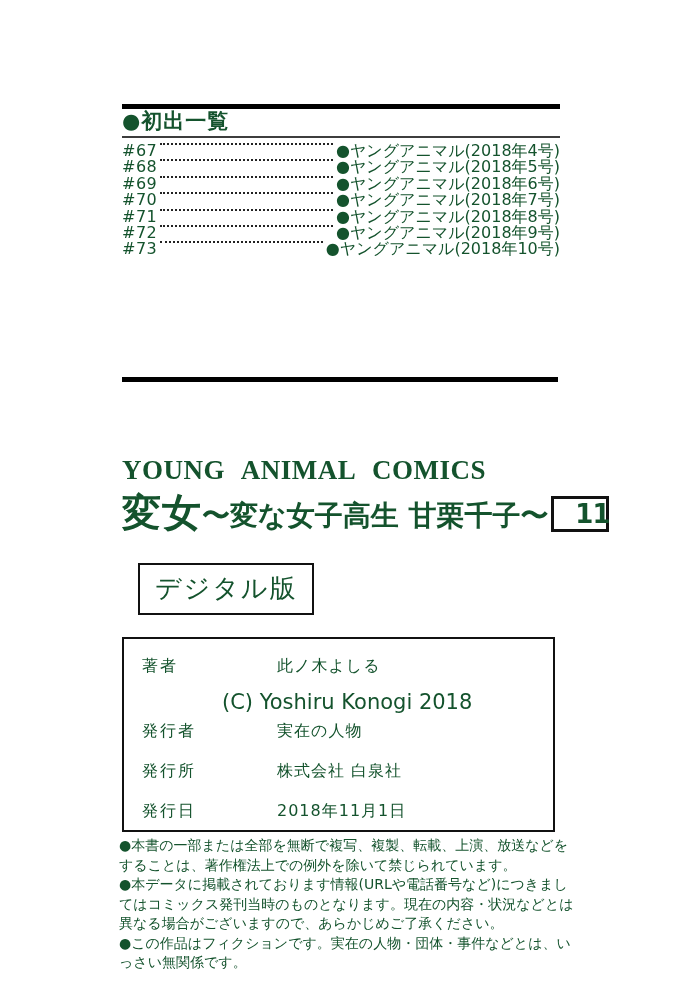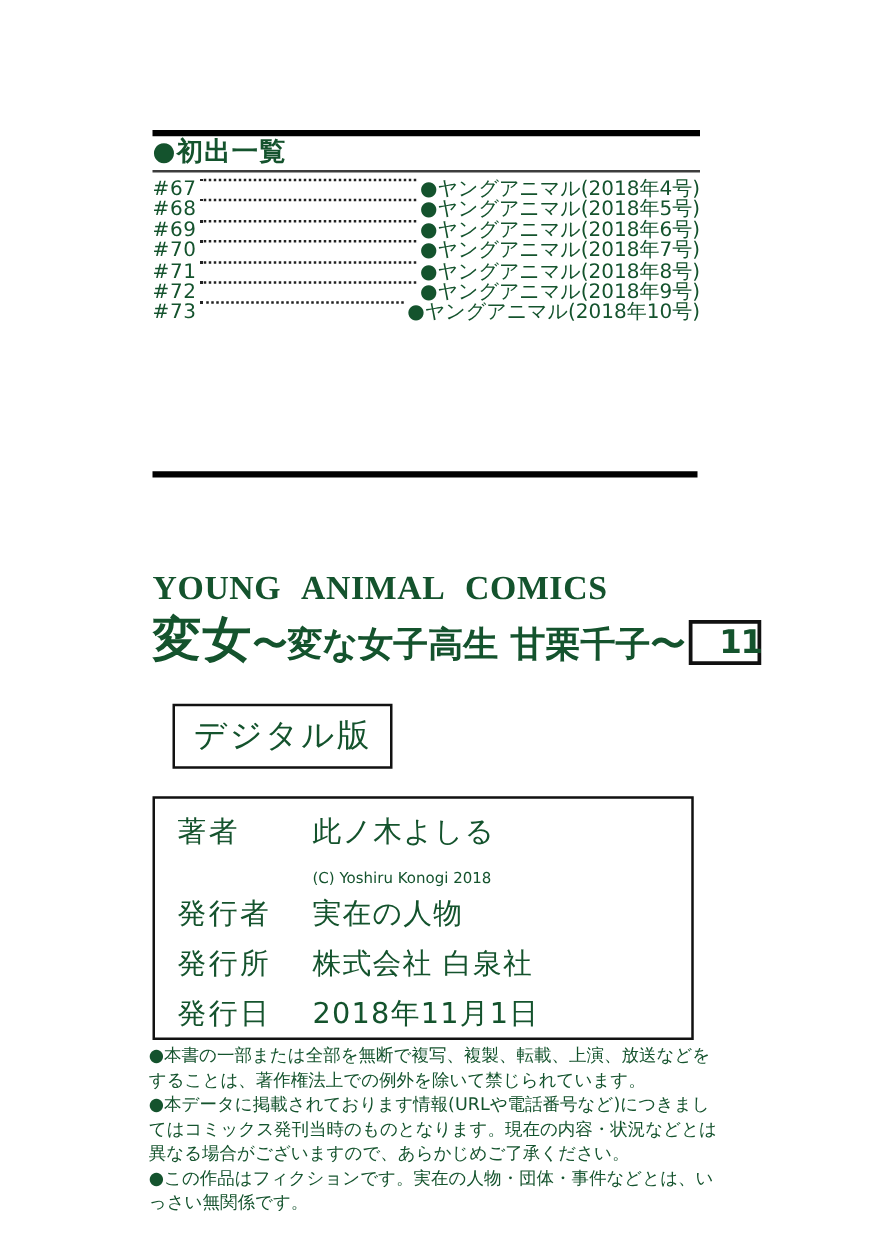--- a/index.html
+++ b/index.html
@@ -40,24 +40,24 @@
   }
   .edition-badge{
     position:absolute;left:138px;top:563px;border:2.5px solid #111;
     padding:6px 15px 7px;font-size:26px;letter-spacing:2px;
   }
   
   .colophon{
     position:absolute;left:122px;top:637px;width:433px;height:195px;
     border:2.5px solid #111;box-sizing:border-box;padding:14px 0 0 18px;
   }
-  .col-row{display:flex;font-size:23px;line-height:26px;margin-bottom:14px;}
+  .col-row{display:flex;font-size:16px;line-height:26px;margin-bottom:14px;gap:27px;}
   .col-label{flex:none;width:108px;letter-spacing:2px;}
   .col-value{flex:none;letter-spacing:1px;}
-  .col-note{font-size:12px;line-height:20px;margin:-1px 0 6px 108px;letter-spacing:0;}
+  .col-note{font-size:21px;line-height:20px;margin:-1px 0 6px 80px;letter-spacing:0;}
   
   .legal{
     position:absolute;left:119px;top:836px;width:462px;
     font-size:14px;line-height:19.5px;letter-spacing:0;
   }
   .legal p{margin:0;}
 </style>
 </head>
 <body>
 

